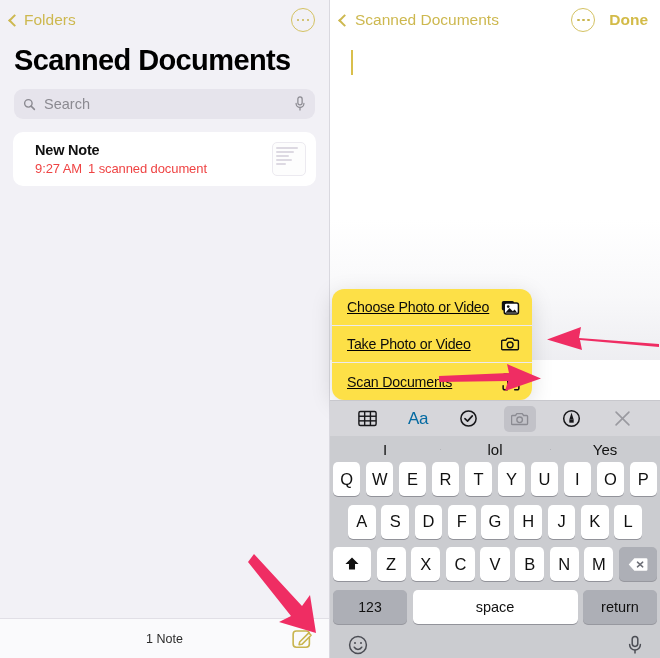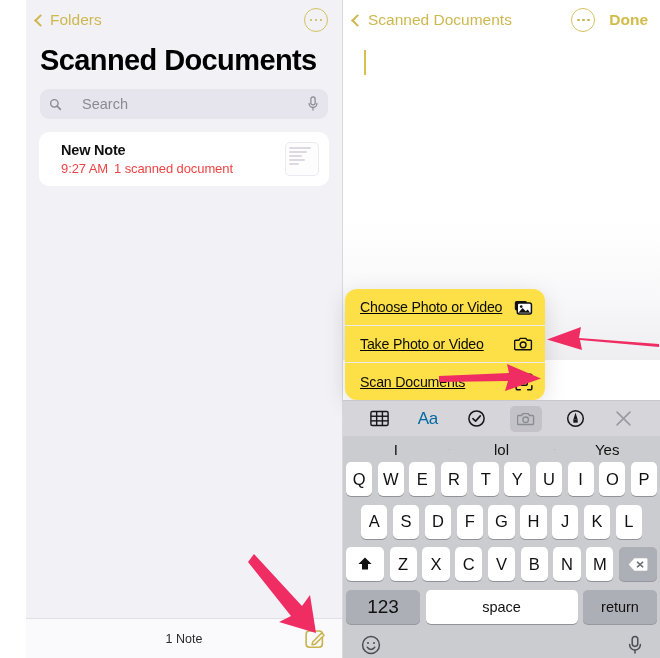--- a/index.html
+++ b/index.html
@@ -16,21 +16,20 @@
     background: #ffffff;
   }
 
   
   .left-pane {
     position: relative;
     width: 330px; height: 658px;
     background: #f2f1f6;
     display: flex; flex-direction: column;
     border-right: 1px solid #d9d8df;
-    margin-left: 26px;
   }
   .left-nav {
     height: 40px;
     display: flex; align-items: center;
     padding: 0 14px 0 10px;
     justify-content: space-between;
   }
   .back-link {
     display: flex; align-items: center; gap: 4px;
     color: #cdb84f; font-size: 15.5px;
@@ -57,21 +56,21 @@
     font-size: 29px; font-weight: bold; color: #000;
     letter-spacing: -0.6px;
     padding: 4px 0 0 14px;
   }
   .search-wrap { padding: 12px 14px 0 14px; }
   .search-bar {
     height: 30px; border-radius: 9px;
     background: #e6e4ec;
     display: flex; align-items: center;
     padding: 0 9px;
-    gap: 20px;
+    gap: 8px;
   }
   .search-ic { width: 13px; height: 13px; flex: 0 0 auto; }
   .search-ph {
     flex: 1; color: #8b8a91; font-size: 14.5px;
   }
   .mic-ic { width: 12px; height: 16px; flex: 0 0 auto; }
 
   .notes-list { padding: 13px 13px 0 13px; }
   .note-card {
     background: #ffffff;
@@ -217,21 +216,21 @@
     border-radius: 5px;
     height: 34px;
     flex: 1;
     display: flex; align-items: center; justify-content: center;
     font-size: 16.5px; color: #111;
     box-shadow: 0 1px 0 rgba(100,100,110,0.55);
   }
   .key.dark { background: #adafb6; box-shadow: 0 1px 0 rgba(100,100,110,0.5); }
   .key.shift { flex: 0 0 38px; }
   .key.del { flex: 0 0 38px; }
-  .key.k123 { flex: 0 0 74px; font-size: 19px; }
+  .key.k123 { flex: 0 0 74px; font-size: 14px; }
   .key.space { flex: 1; font-size: 14.5px; }
   .key.return { flex: 0 0 74px; font-size: 14.5px; }
   .kbd-bottom {
     height: 40px;
     display: flex; align-items: center; justify-content: space-between;
     padding: 0 18px;
   }
 
   
   .arrow-svg { position: absolute; pointer-events: none; }

